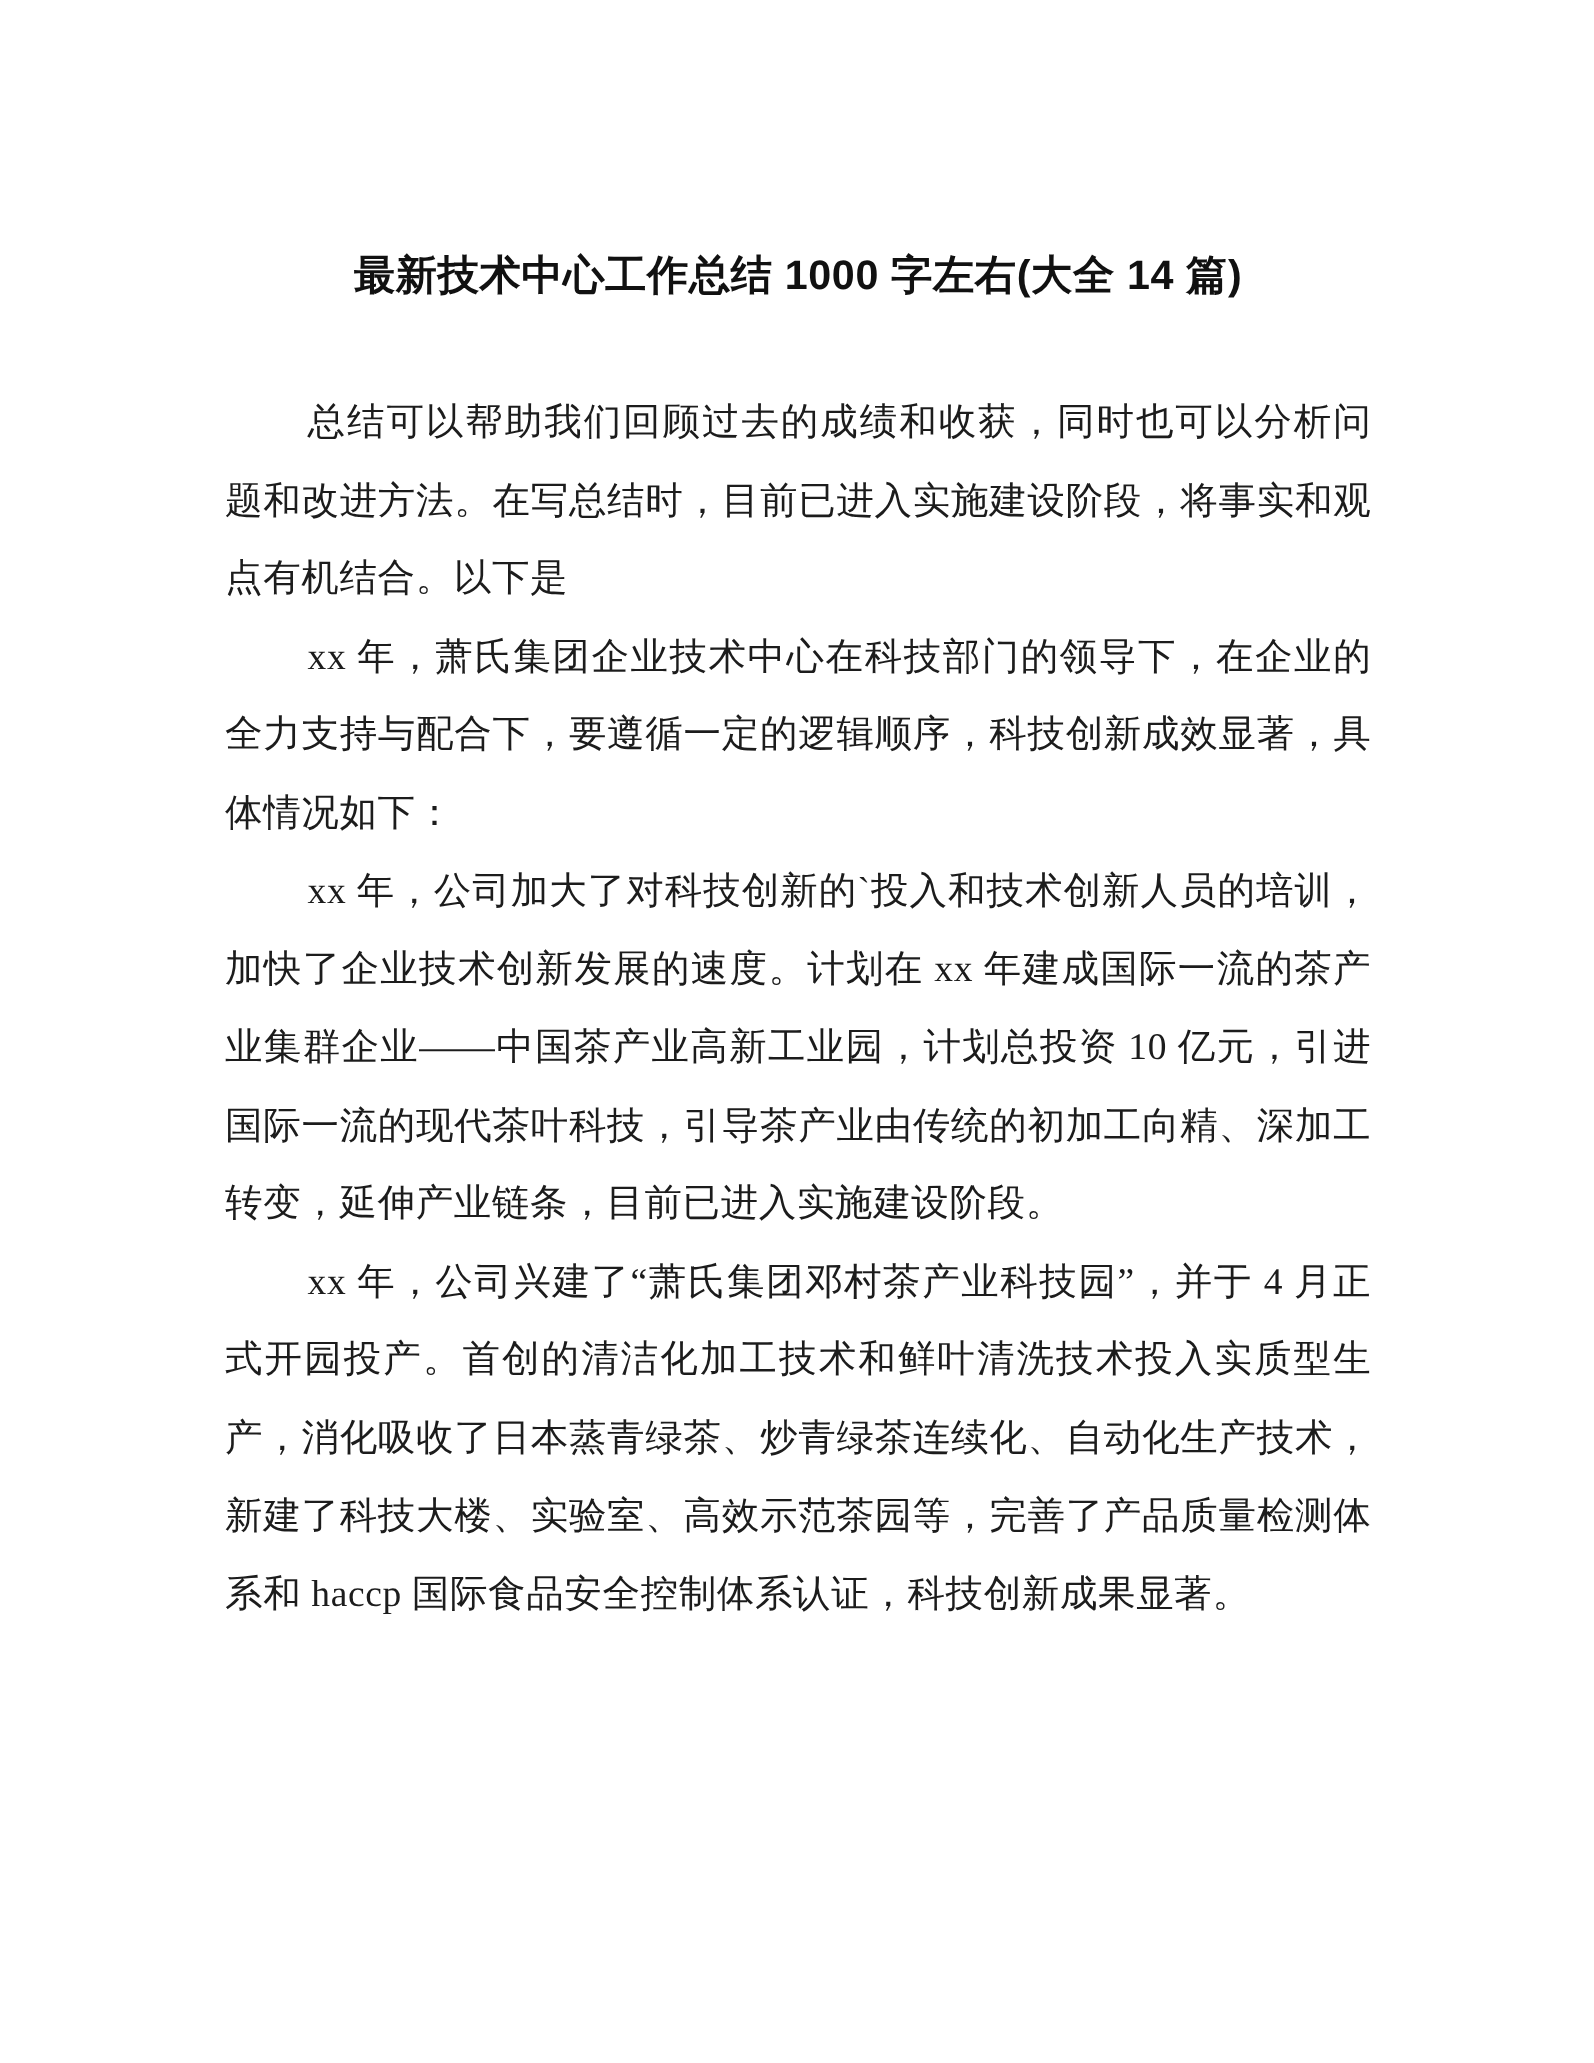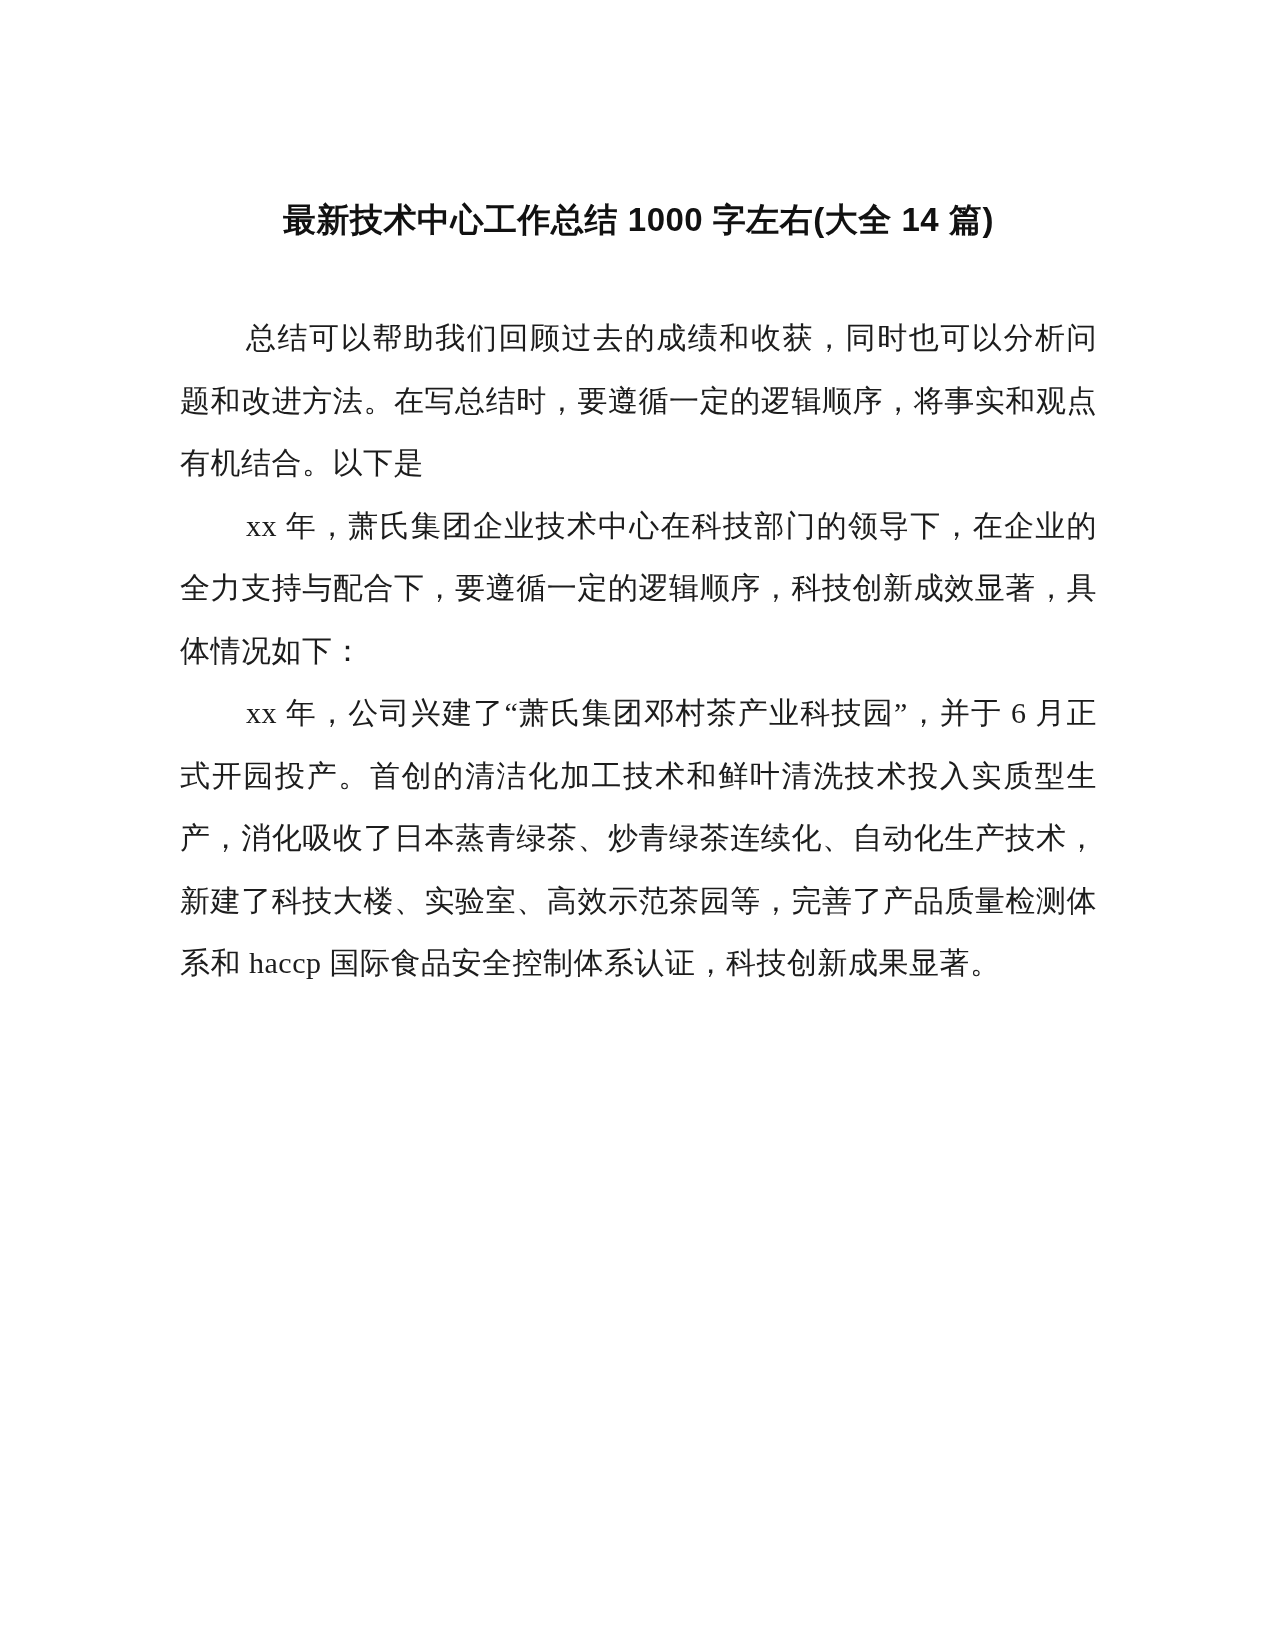--- a/index.html
+++ b/index.html
@@ -43,17 +43,18 @@
     text-indent: 2.2em;
   }
 </style>
 </head>
 <body>
 
 <div class="page">
   <h1 class="doc-title">最新技术中心工作总结 1000 字左右(大全 14 篇)</h1>
 
   <div class="doc-body">
-    <p>总结可以帮助我们回顾过去的成绩和收获，同时也可以分析问题和改进方法。在写总结时，要遵循一定的逻辑顺序，将事实和观点有机结合。以下是</p>
+    <p>总结可以帮助我们回顾过去的成绩和收获，同时也可以分析问题和改进方法。在写总结时，目前已进入实施建设阶段，将事实和观点有机结合。以下是</p>
     <p>xx 年，萧氏集团企业技术中心在科技部门的领导下，在企业的全力支持与配合下，要遵循一定的逻辑顺序，科技创新成效显著，具体情况如下：</p>
-    <p>xx 年，公司兴建了“萧氏集团邓村茶产业科技园”，并于 6 月正式开园投产。首创的清洁化加工技术和鲜叶清洗技术投入实质型生产，消化吸收了日本蒸青绿茶、炒青绿茶连续化、自动化生产技术，新建了科技大楼、实验室、高效示范茶园等，完善了产品质量检测体系和 haccp 国际食品安全控制体系认证，科技创新成果显著。</p>
+    <p>xx 年，公司加大了对科技创新的`投入和技术创新人员的培训，加快了企业技术创新发展的速度。计划在 xx 年建成国际一流的茶产业集群企业——中国茶产业高新工业园，计划总投资 10 亿元，引进国际一流的现代茶叶科技，引导茶产业由传统的初加工向精、深加工转变，延伸产业链条，目前已进入实施建设阶段。</p>
+    <p>xx 年，公司兴建了“萧氏集团邓村茶产业科技园”，并于 4 月正式开园投产。首创的清洁化加工技术和鲜叶清洗技术投入实质型生产，消化吸收了日本蒸青绿茶、炒青绿茶连续化、自动化生产技术，新建了科技大楼、实验室、高效示范茶园等，完善了产品质量检测体系和 haccp 国际食品安全控制体系认证，科技创新成果显著。</p>
   </div>
 </div>
 
 </body></html>

